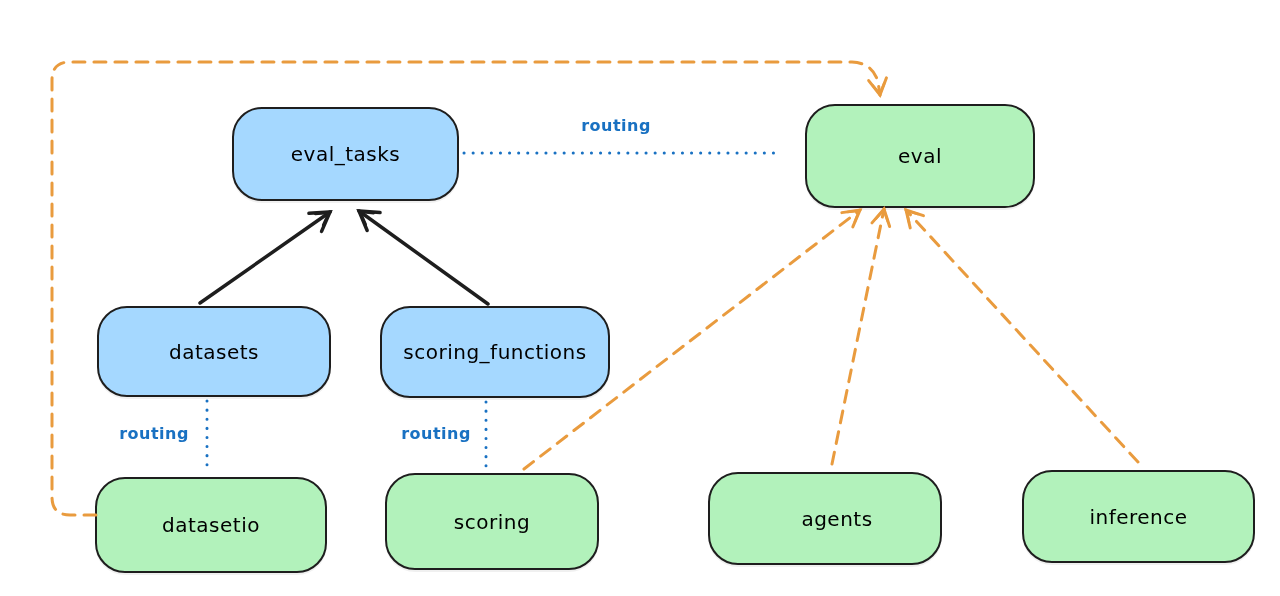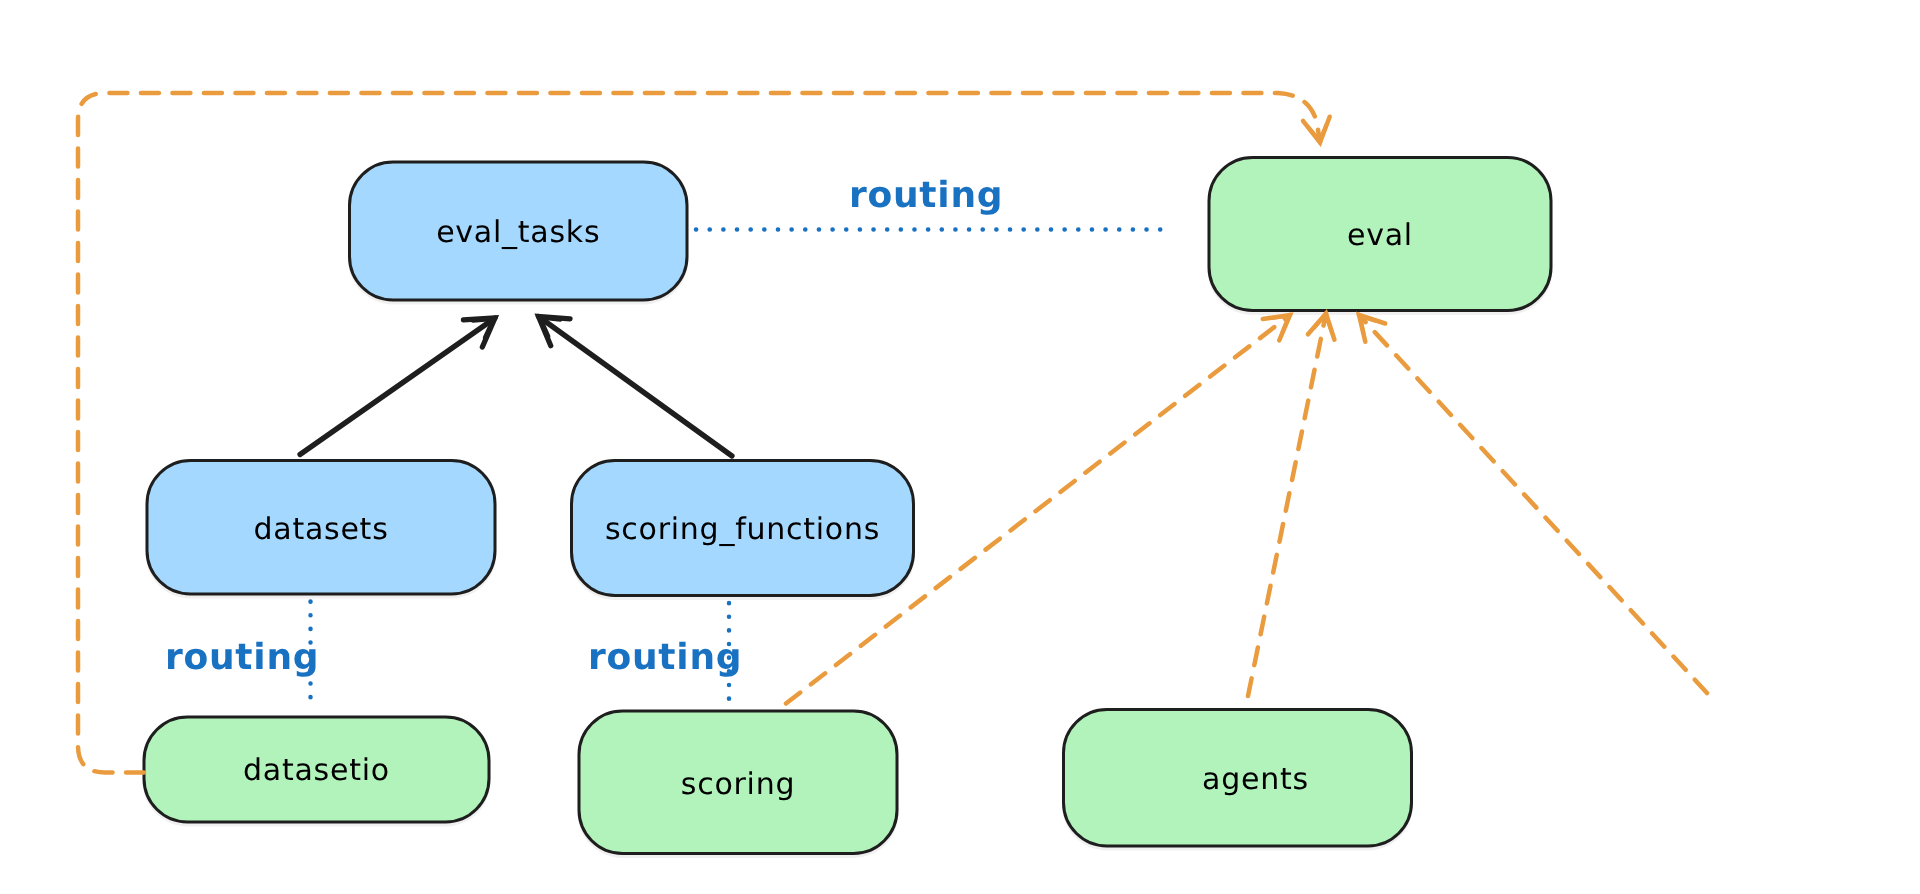--- a/index.html
+++ b/index.html
@@ -27,28 +27,28 @@
     justify-content: center;
     font-size: 20px;
     color: #000000;
     letter-spacing: 0.5px;
     box-shadow: 0 2px 0 rgba(0,0,0,0.06);
   }
   .node-eval-tasks        { left: 232px;  top: 107px; width: 227px; height: 94px; }
   .node-eval              { left: 785px;  top: 104px; width: 230px; height: 104px; margin-left: 20px; }
   .node-datasets          { left: 97px;   top: 306px; width: 234px; height: 91px; }
   .node-scoring-functions { left: 380px;  top: 306px; width: 230px; height: 92px; }
-  .node-datasetio         { left: 95px;   top: 477px; width: 232px; height: 72px; }
+  .node-datasetio         { left: 95px;   top: 477px; width: 232px; height: 96px; }
   .node-scoring           { left: 385px;  top: 473px; width: 214px; height: 97px; }
   .node-agents            { left: 708px;  top: 472px; width: 234px; height: 93px; padding-left: 24px; }
   .node-inference         { left: 1022px; top: 470px; width: 233px; height: 93px; }
   .edge-label {
     position: absolute;
     color: #1971c2;
-    font-size: 24px;
+    font-size: 16px;
     font-weight: bold;
     letter-spacing: 0.5px;
     text-align: center;
   }
   .edge-label-top      { left: 566px; top: 116px; width: 100px; }
   .edge-label-datasets { left: 110px; top: 424px; width: 88px; }
   .edge-label-scoring  { left: 392px; top: 424px; width: 88px; }
 </style>
 </head>
 <body>
@@ -68,20 +68,23 @@
     <span>datasets</span>
   </div>
   <div class="node node-datasetio" style="background-color: rgb(178, 242, 187);">
     <span>datasetio</span>
   </div>
   <div class="node node-scoring" style="background-color: rgb(178, 242, 187);">
     <span>scoring</span>
   </div>
   <div class="node node-agents" style="background-color: rgb(178, 242, 187);">
     <span>agents</span>
+  </div>
+  <div class="node node-inference" style="background-color: rgb(178, 242, 187);">
+    <span>inference</span>
   </div>
 
   <svg class="edges-layer" width="1280" height="596" viewBox="0 0 1280 596">
     <defs>
       <marker id="arrow-black" markerUnits="userSpaceOnUse" markerWidth="44" markerHeight="30" refX="0" refY="0" orient="auto" overflow="visible">
         <path d="M -18 -11 L 0 0 L -18 11" fill="none" stroke="#1e1e1e" stroke-width="3.5" stroke-linecap="round" stroke-dasharray="0"></path>
         <path d="M -13 -7 L -1 0 L -13 7" fill="none" stroke="#1e1e1e" stroke-width="3" stroke-linecap="round" stroke-dasharray="0"></path>
       </marker>
       <marker id="arrow-orange" markerUnits="userSpaceOnUse" markerWidth="40" markerHeight="28" refX="0" refY="0" orient="auto" overflow="visible">
         <path d="M -16 -9 L 0 0 L -16 9" fill="none" stroke="#e99b3e" stroke-width="3" stroke-linecap="round" stroke-dasharray="0"></path>

